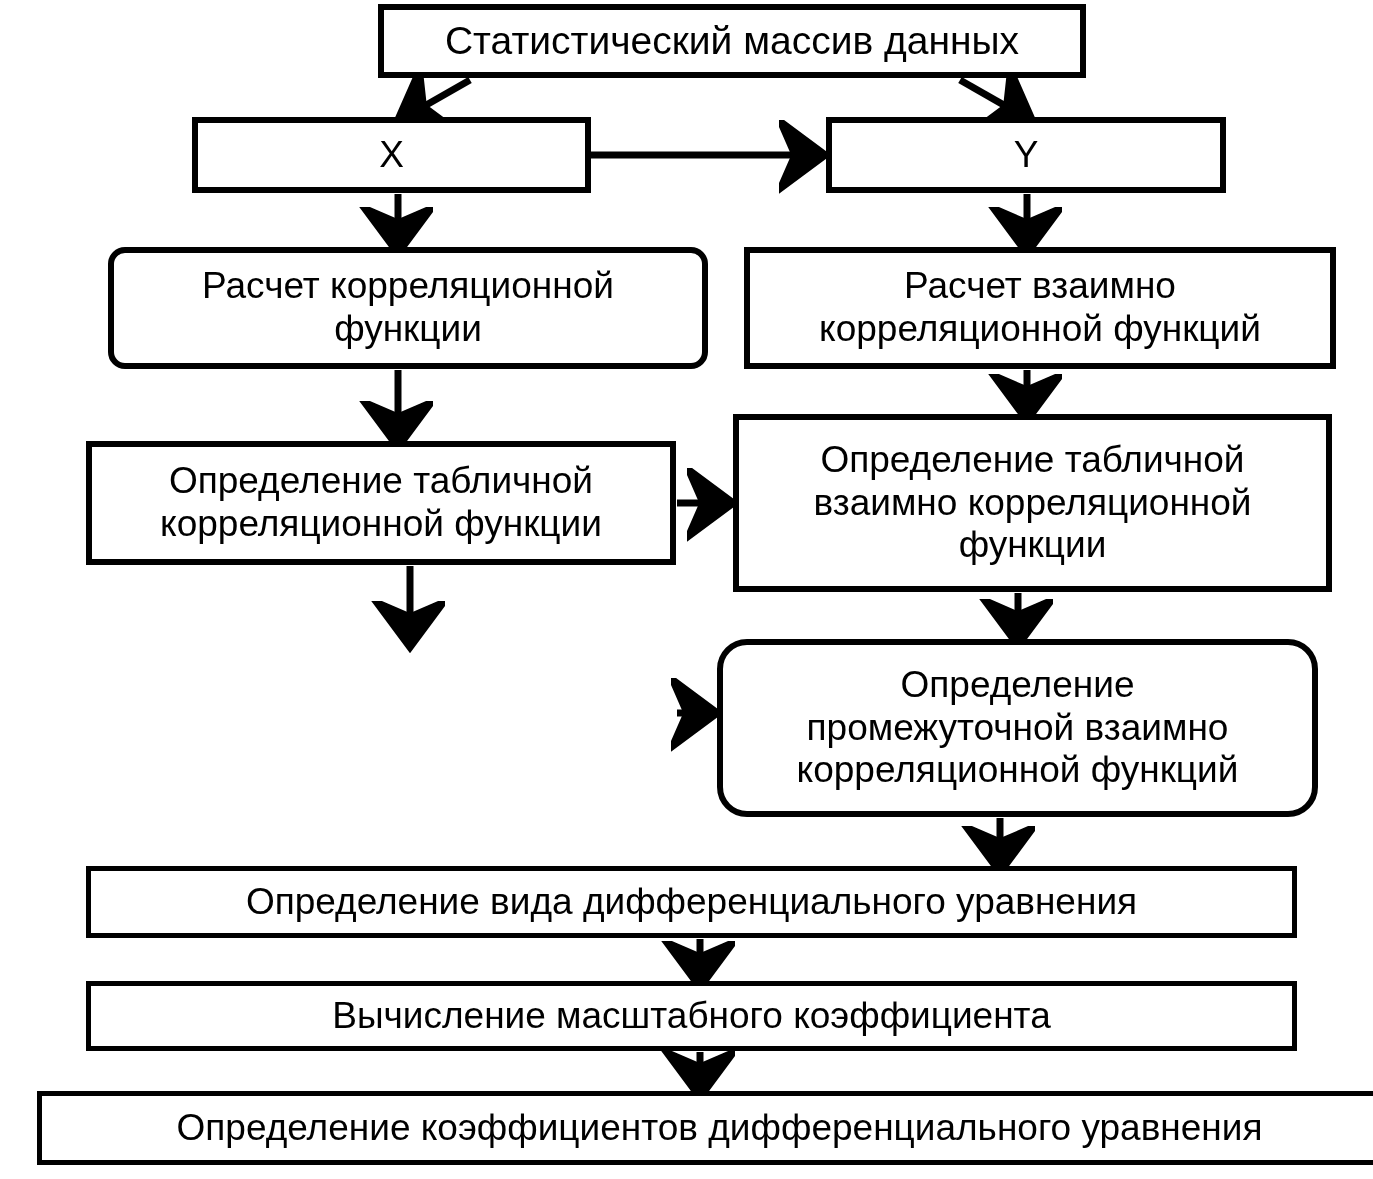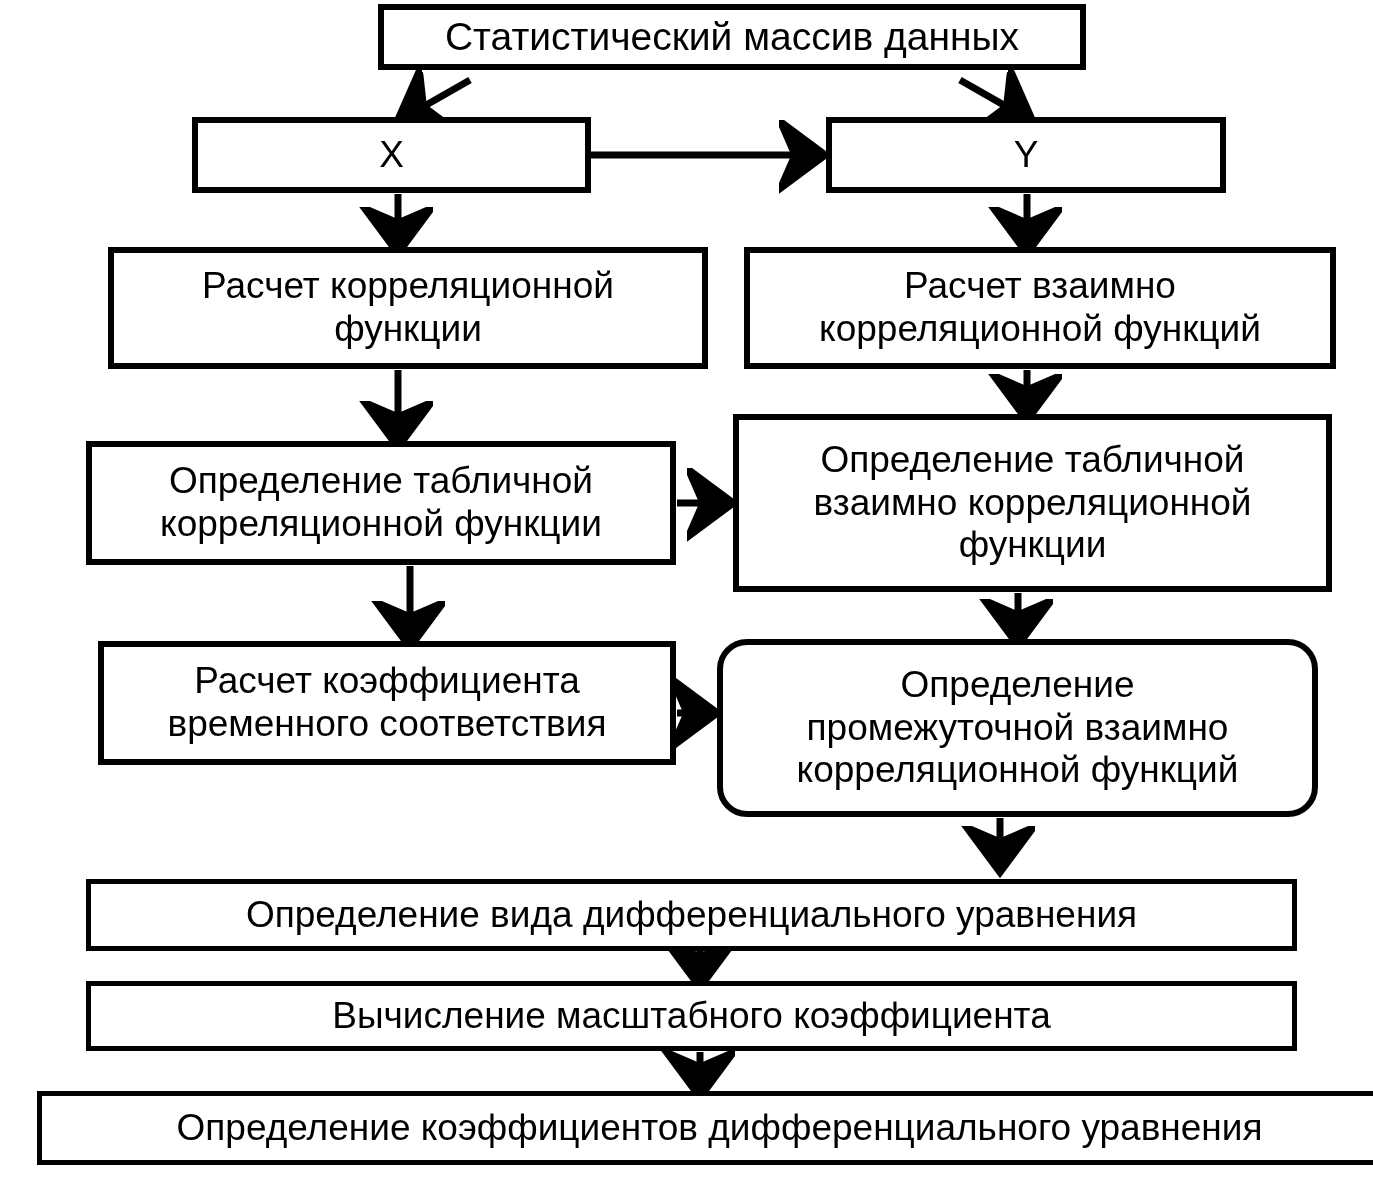--- a/index.html
+++ b/index.html
@@ -33,30 +33,30 @@
     display: flex;
     align-items: center;
     justify-content: center;
     text-align: center;
     color: #000000;
     line-height: 1.16;
     white-space: pre-line;
     z-index: 2;
   }
   .node.thin { border-width: 5px; }
-  .n-title   { left: 378px;  top: 4px;    width: 708px; height: 66px;  font-size: 39px; }
+  .n-title   { left: 378px;  top: 4px;    width: 708px; height: 74px;  font-size: 39px; }
   .n-x       { left: 192px;  top: 117px;  width: 399px; height: 76px;  font-size: 37px; }
   .n-y       { left: 826px;  top: 117px;  width: 400px; height: 76px;  font-size: 37px; }
-  .n-l1      { left: 108px;  top: 247px;  width: 600px; height: 122px; font-size: 37px; }
+  .n-l1      { left: 108px;  top: 247px;  width: 600px; height: 122px; font-size: 37px; border-radius: 17px; }
   .n-r1      { left: 744px;  top: 247px;  width: 592px; height: 122px; font-size: 37px; }
   .n-l2      { left: 86px;   top: 441px;  width: 590px; height: 124px; font-size: 37px; }
   .n-r2      { left: 733px;  top: 414px;  width: 599px; height: 178px; font-size: 37px; }
   .n-l3      { left: 98px;   top: 641px;  width: 578px; height: 124px; font-size: 37px; }
   .n-r3      { left: 717px;  top: 639px;  width: 601px; height: 178px; font-size: 37px; border-radius: 30px; }
-  .n-b1      { left: 86px;   top: 866px;  width: 1211px; height: 72px; font-size: 37px; margin-top: 13px; }
+  .n-b1      { left: 86px;   top: 866px;  width: 1211px; height: 72px; font-size: 37px; }
   .n-b2      { left: 86px;   top: 981px;  width: 1211px; height: 70px; font-size: 37px; }
   .n-b3      { left: 4px;    top: 1091px; width: 1365px; height: 74px; font-size: 37px; margin-left: 33px; }
 </style>
 </head>
 <body>
 
 <div id="canvas">
 
   <svg id="arrow-layer" viewBox="0 0 1373 1179" width="1373" height="1179">
     <defs>
@@ -95,22 +95,20 @@
   <div class="node n-r1">Расчет взаимно
 корреляционной функций</div>
 
   <div class="node n-l2">Определение табличной
 корреляционной функции</div>
 
   <div class="node n-r2">Определение табличной
 взаимно  корреляционной
 функции</div>
 
-  <div class="node n-l3">Расчет коэффициента
-временного соответствия</div>
 
   <div class="node n-r3">Определение
 промежуточной взаимно
 корреляционной функций</div>
 
   <div class="node n-b1 thin">Определение вида дифференциального уравнения</div>
 
   <div class="node n-b2 thin">Вычисление масштабного коэффициента</div>
 
   <div class="node n-b3 thin">Определение коэффициентов дифференциального уравнения</div>

